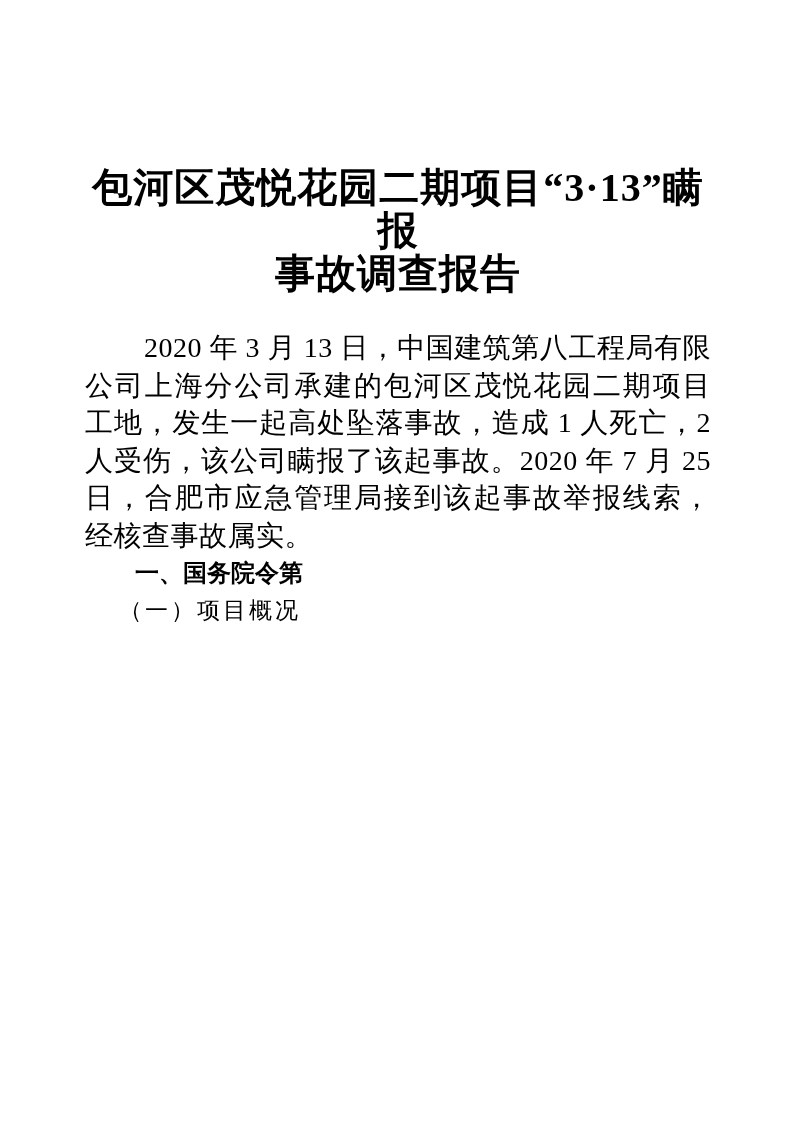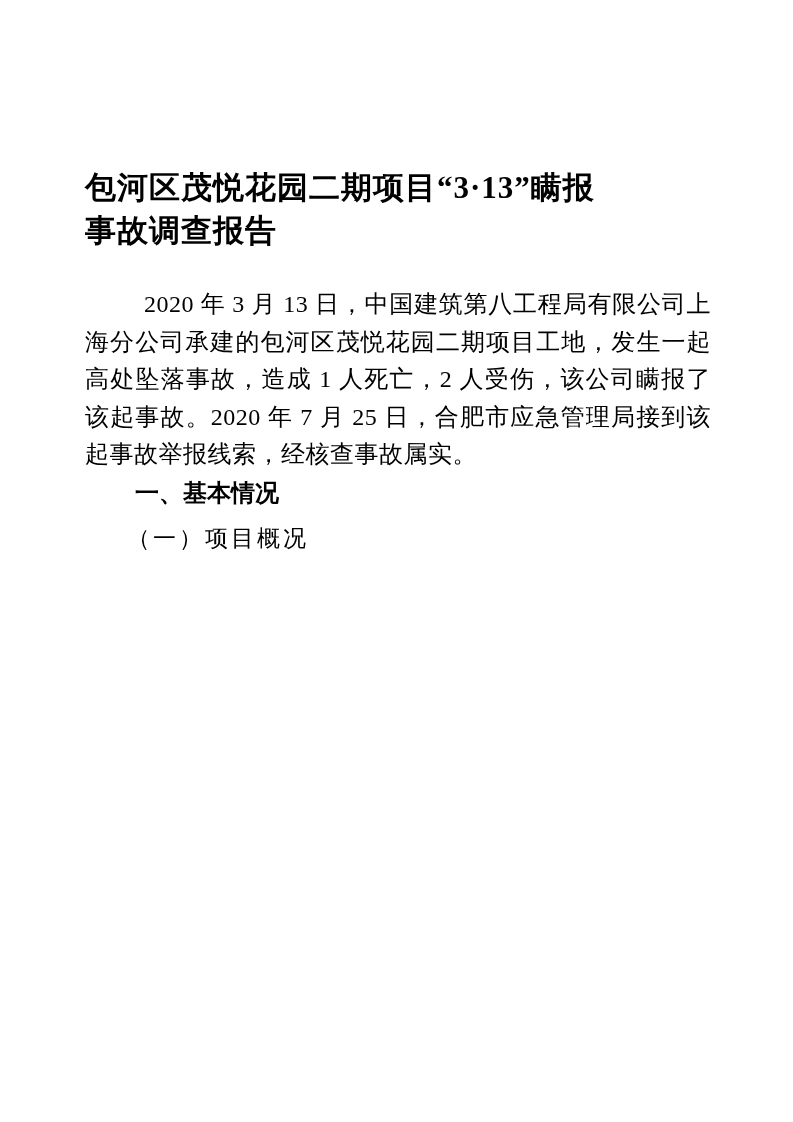--- a/index.html
+++ b/index.html
@@ -17,47 +17,47 @@
     font-family: "Liberation Serif", "DejaVu Serif", serif;
   }
   .content {
     position: absolute;
     left: 85px;
     top: 166px;
     width: 626px;
   }
   .doc-title {
     margin: 0 0 34px 0;
-    font-size: 31px;
+    font-size: 40px;
     font-weight: bold;
     line-height: 43px;
-    text-align: left;
+    text-align: center;
     white-space: pre-line;
     letter-spacing: 1px;
     font-family: "Liberation Serif", "DejaVu Serif", serif;
   }
   p.para {
     margin: 0;
-    font-size: 24px;
+    font-size: 28px;
     line-height: 37.5px;
     text-align: justify;
     text-justify: inter-ideograph;
     text-indent: 59px;
     letter-spacing: 0.5px;
   }
   h2.section-heading {
     margin: 0;
     font-size: 24px;
     font-weight: bold;
     line-height: 38px;
     text-indent: 50px;
     font-family: "Liberation Sans", "DejaVu Sans", sans-serif;
   }
   h3.subsection-heading {
-    margin: 8px;
+    margin: 0;
     font-size: 23px;
     font-weight: normal;
     line-height: 38px;
     text-indent: 34px;
     letter-spacing: 3px;
     font-family: "Liberation Serif", "DejaVu Serif", serif;
   }
 </style>
 </head>
 <body>
@@ -65,18 +65,18 @@
 <div class="page">
   <div class="content">
 
     <h1 class="doc-title">包河区茂悦花园二期项目“3·13”瞒报
 事故调查报告</h1>
 
     <p class="para">2020 年 3 月 13 日，中国建筑第八工程局有限公司上海分公司承建的包河区茂悦花园二期项目工地，发生一起高处坠落事故，造成 1 人死亡，2 人受伤，该公司瞒报了该起事故。2020 年 7 月 25 日，合肥市应急管理局接到该起事故举报线索，经核查事故属实。</p>
 
 
 
-    <h2 class="section-heading">一、基本情况</h2>
+    <h2 class="section-heading">一、国务院令第</h2>
 
     <h3 class="subsection-heading">（一）项目概况</h3>
 
   </div>
 </div>
 
 </body></html>

